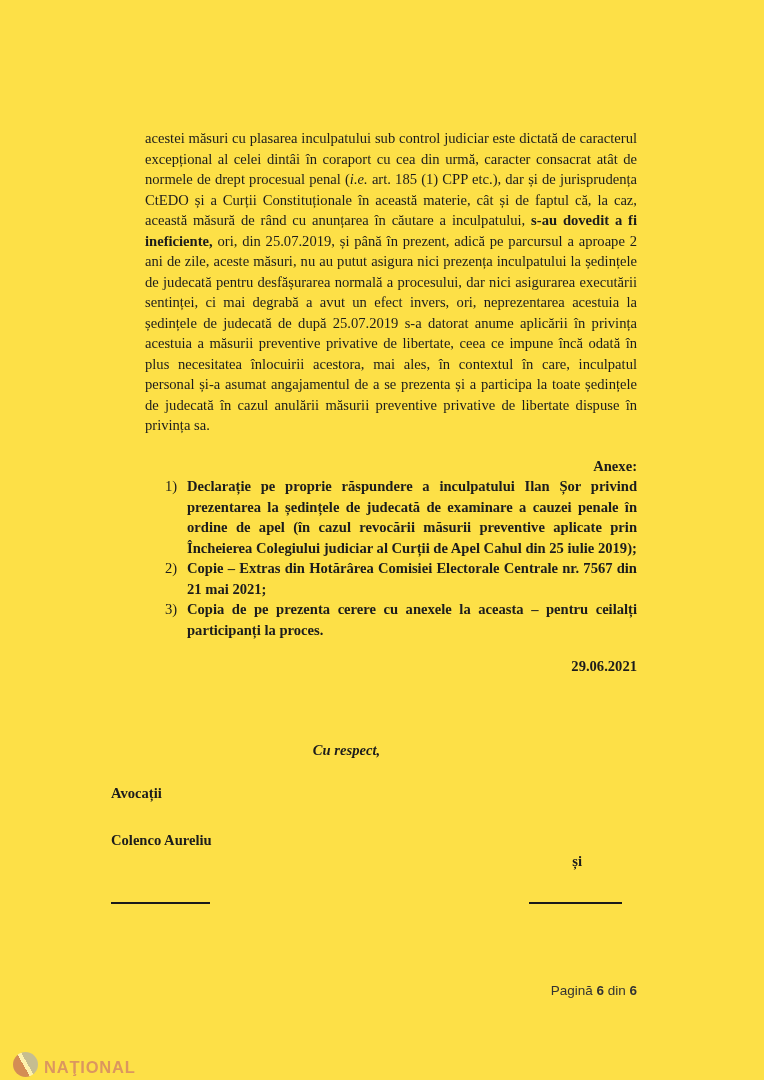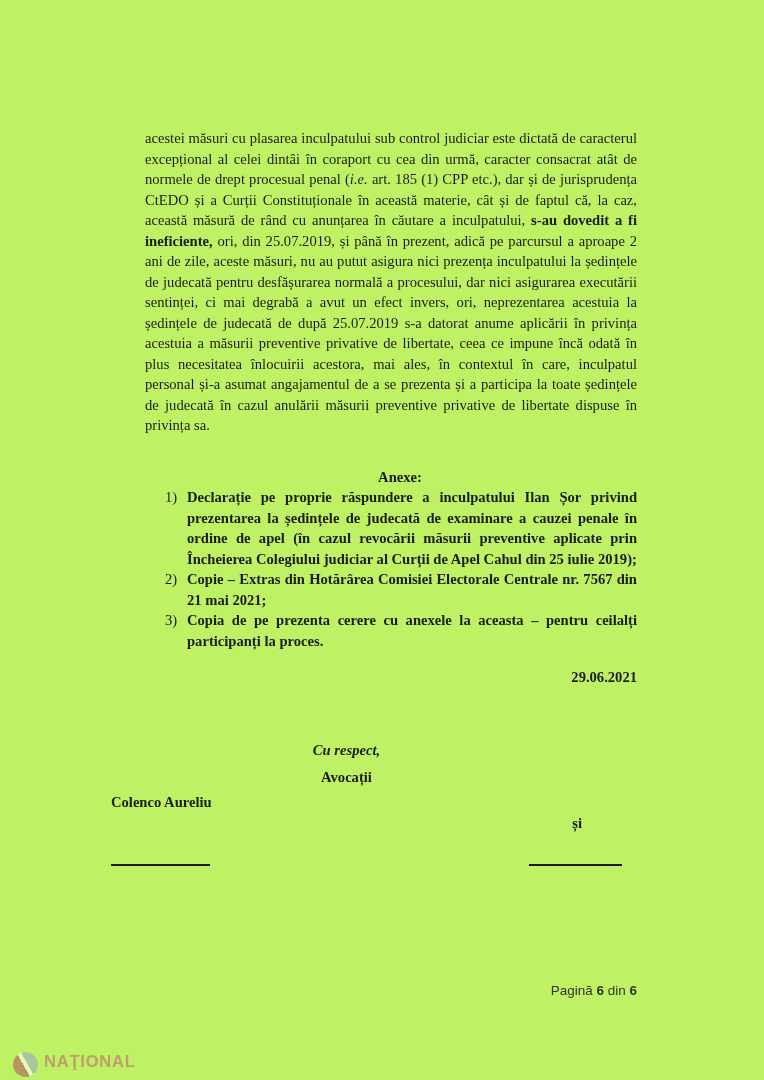--- a/index.html
+++ b/index.html
@@ -4,45 +4,45 @@
 <style>
   html, body {
     margin: 0;
     padding: 0;
     background: #ffffff;
   }
   .page {
     position: relative;
     width: 764px;
     height: 1080px;
-    background: #bef264;
+    background: #fde047;
     overflow: hidden;
     font-family: "Liberation Serif", serif;
     color: #1c1c1c;
   }
   
   .doc {
     position: absolute;
     left: 145px;
     top: 128px;
     width: 492px;
     font-size: 14.6px;
     line-height: 20.5px;
     text-align: justify;
   }
   .body-paragraph { margin: 0; }
   .seg-normal { font-style: normal; font-weight: normal; }
   .seg-bold   { font-weight: bold; }
   .seg-italic { font-style: italic; }
 
   .annex-heading {
-    margin-top: 31px;
+    margin-top: 20px;
     padding-left: 18px;
     font-weight: bold;
-    text-align: center;
+    text-align: right;
   }
   .annex-list { margin: 0; padding: 0; }
   .annex-item { display: flex; }
   .annex-num  {
     flex: 0 0 22px;
     margin-left: 20px;
     text-align: left;
   }
   .annex-text { flex: 1; text-align: justify; font-weight: bold; }
 
@@ -61,30 +61,29 @@
     font-size: 14.6px;
     line-height: 21px;
   }
   .salutation {
     text-align: center;
     padding-right: 40px;
     font-weight: bold;
     font-style: italic;
   }
   .role {
-    text-align: center;
     padding-right: 40px;
     font-weight: bold;
-    margin-top: 6px;
+    margin-top: 22px;
   }
   .names-row {
     display: flex;
     justify-content: space-between;
     font-weight: bold;
-    margin-top: 4px;
+    margin-top: 26px;
     gap: 9px;
   }
   .conjunction {
     text-align: right;
     padding-right: 40px;
     font-weight: bold;
   }
   .sig-row {
     display: flex;
     justify-content: space-between;
@@ -104,21 +103,21 @@
     white-space: pre;
   }
   .page-footer .num { font-weight: bold; }
 
   
   .watermark {
     position: absolute;
     left: 13px;
     top: 1052px;
     display: flex;
-    align-items: flex-start;
+    align-items: flex-end;
     gap: 6px;
     opacity: 0.55;
   }
   .watermark-circle {
     width: 25px;
     height: 25px;
     border-radius: 50%;
     background: linear-gradient(60deg, #b34a60 44%, #ffffff 44% 56%, #9aa2cd 56%);
   }
   .watermark-text {

